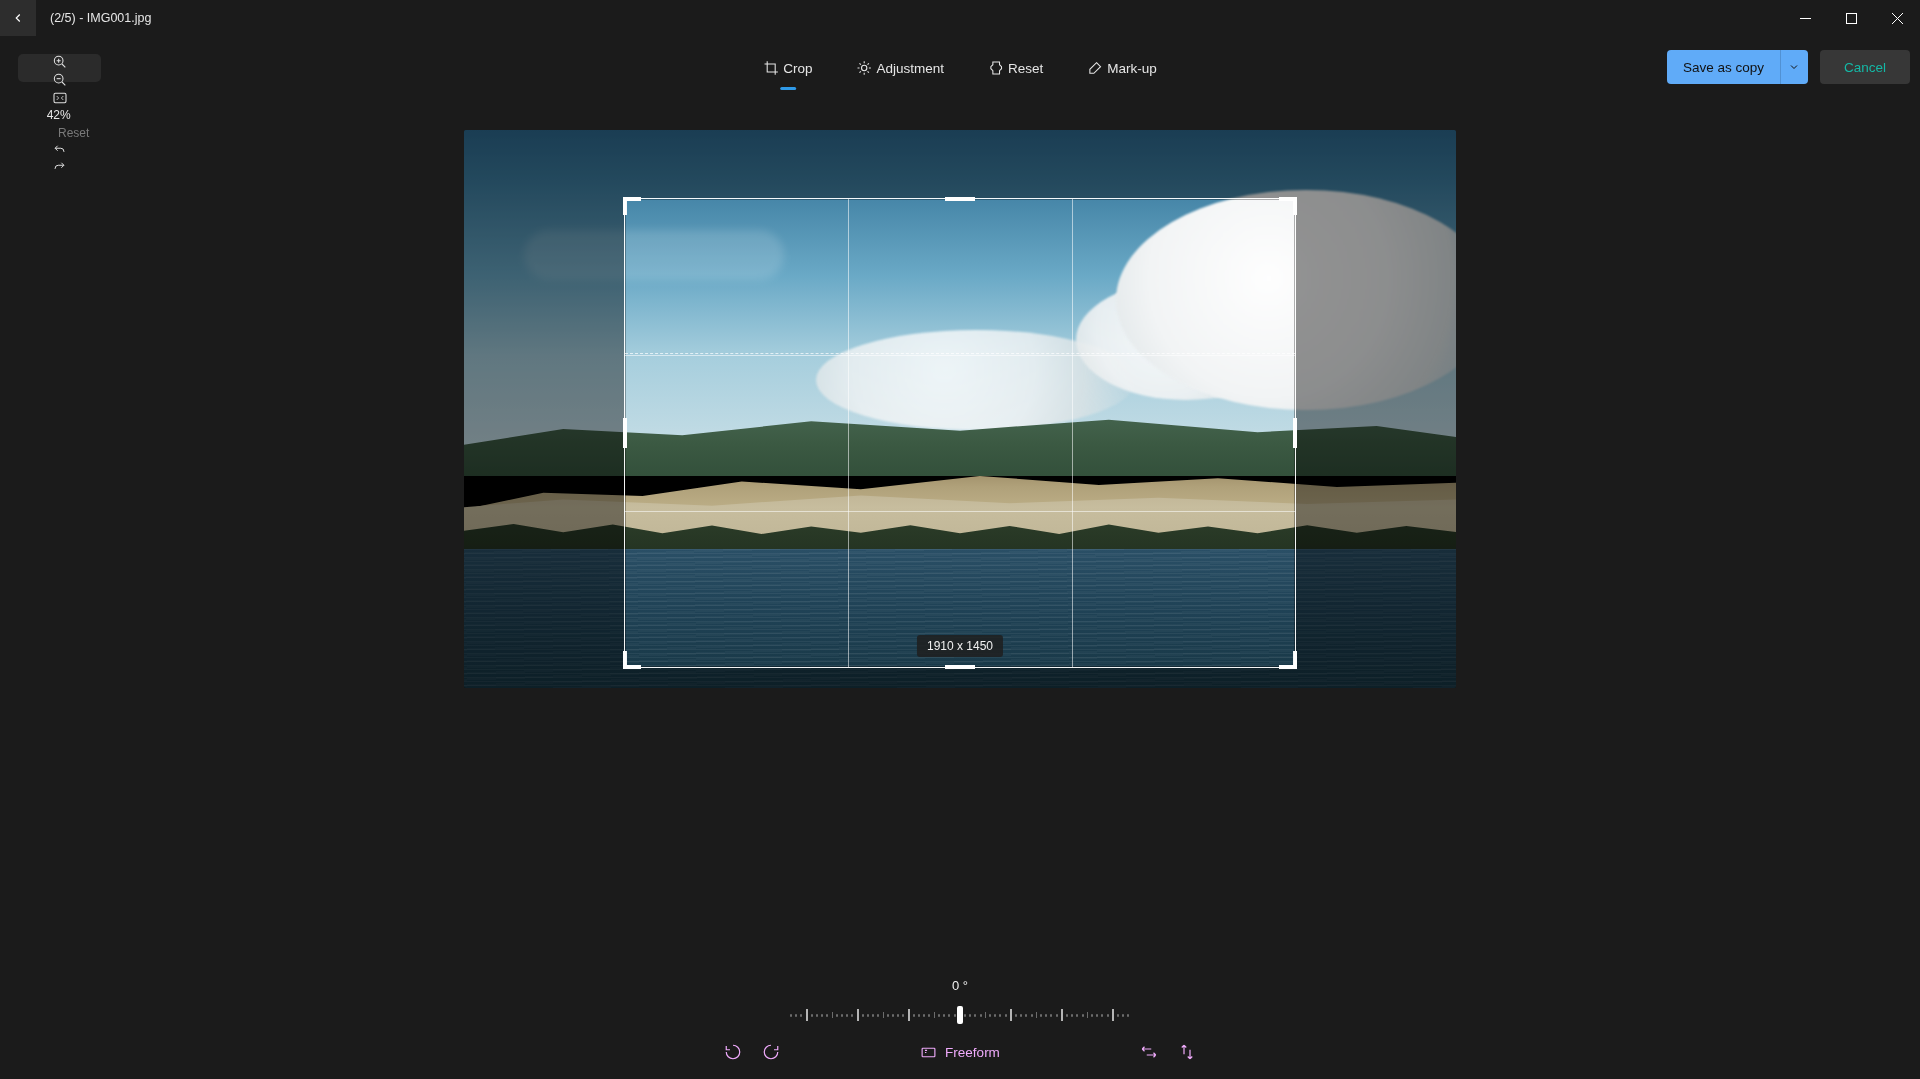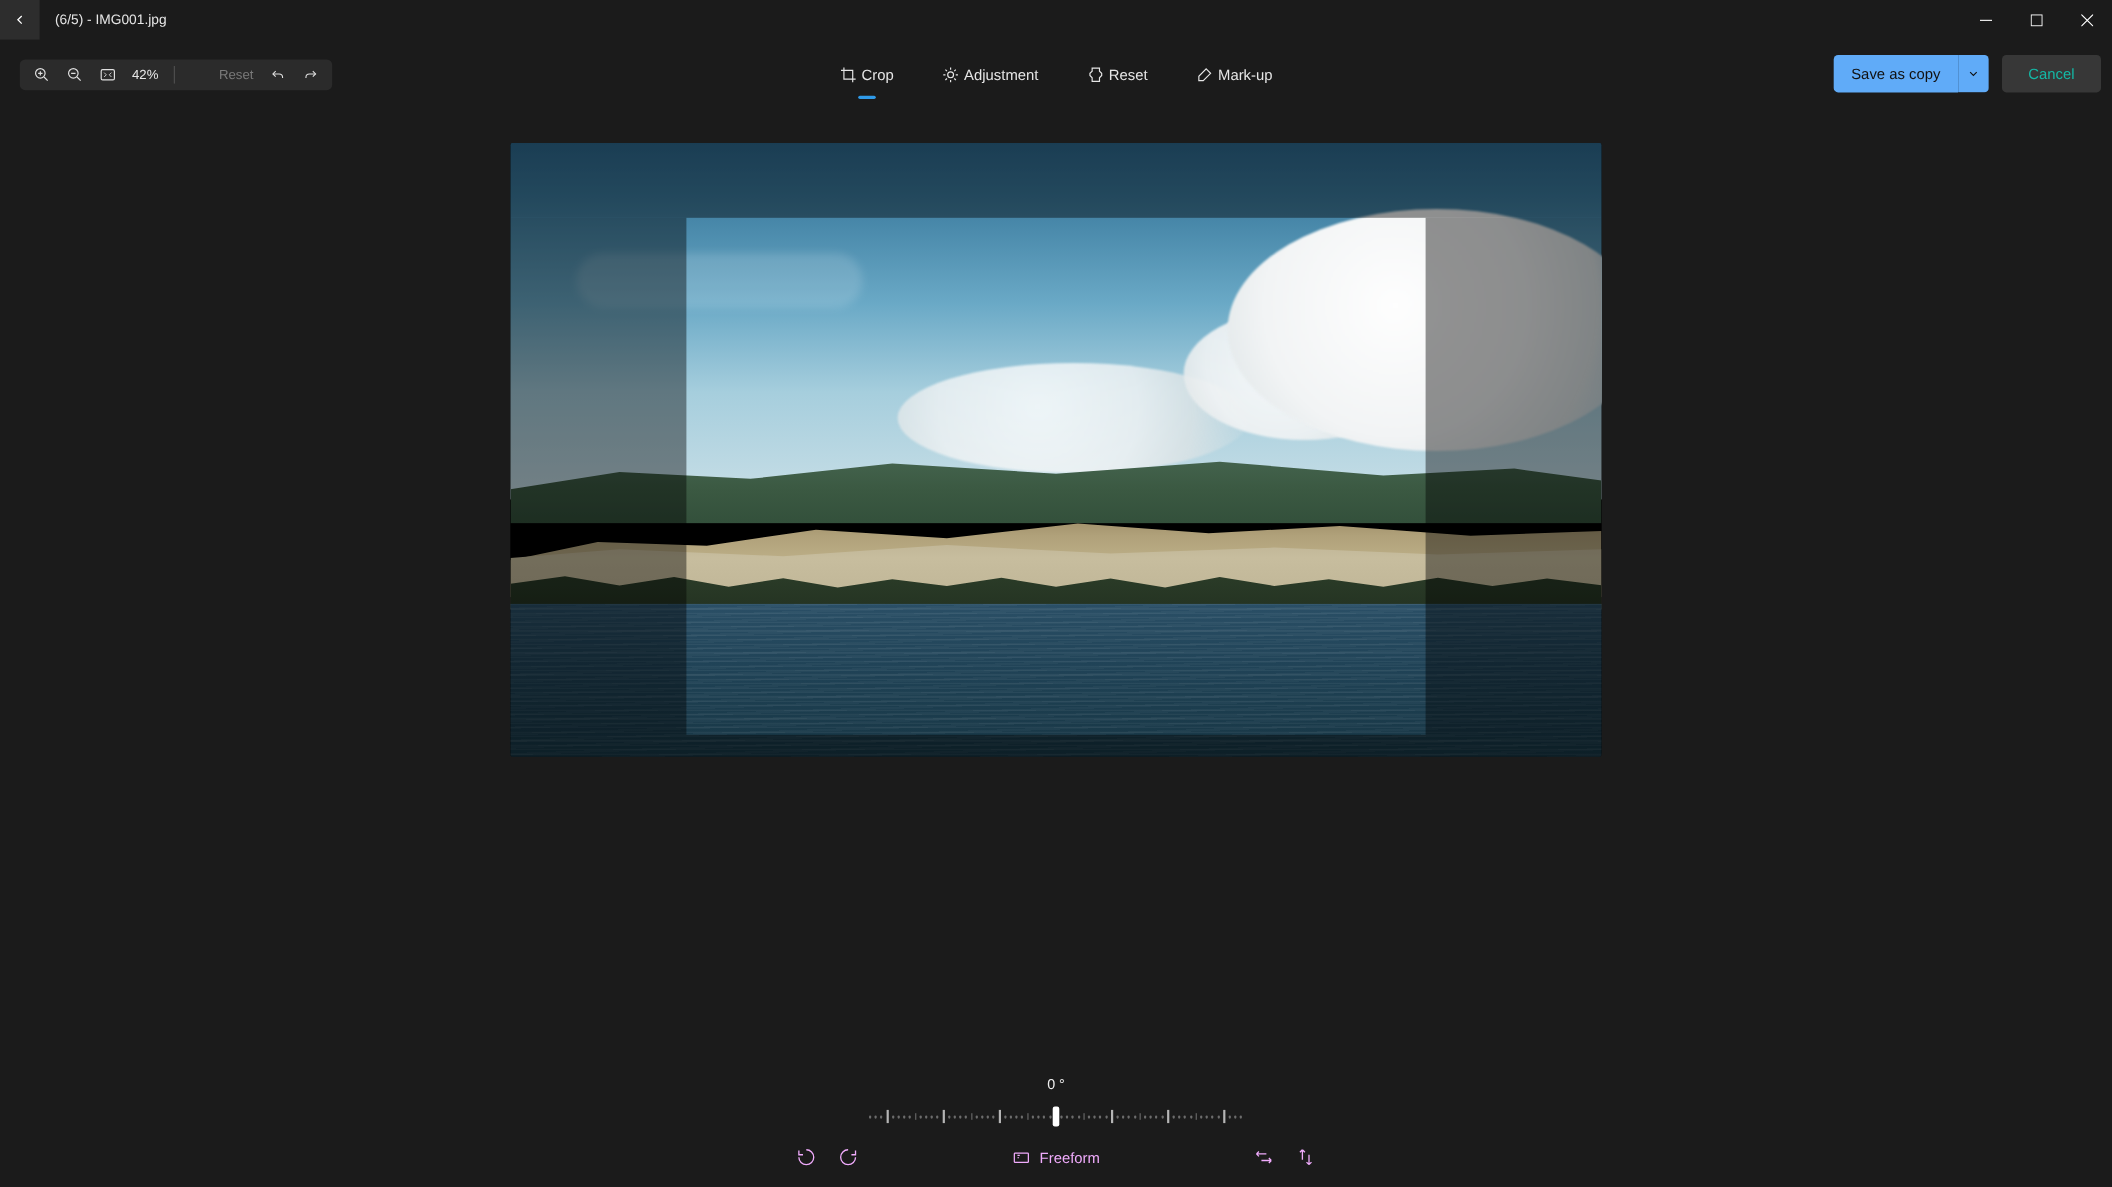--- a/index.html
+++ b/index.html
@@ -15,21 +15,21 @@
   *{box-sizing:border-box;user-select:none;}
   html,body{margin:0;padding:0;width:1920px;height:1079px;overflow:hidden;background:var(--bg);font-family:"Segoe UI",Arial,sans-serif;color:var(--text);font-size:13px;}
   
   .titlebar{height:36px;display:flex;align-items:center;}
   .back-btn{width:36px;height:36px;display:flex;align-items:center;justify-content:center;background:#2d2d2d;color:#fff;}
   .title-text{padding-left:14px;font-size:12.5px;color:#e6e6e6;}
   .win-controls{margin-left:auto;display:flex;}
   .win-btn{width:46px;height:36px;display:flex;align-items:center;justify-content:center;color:#fff;}
   
   .toolbar-row{height:64px;position:relative;width:100%;}
-  .left-tools{position:absolute;left:18px;top:18px;display:flex;align-items:center;height:28px;background:#2b2b2b;border-radius:5px;padding:0 6px;gap:2px;}
+  .left-tools{position:absolute;left:18px;top:18px;display:flex;align-items:center;height:28px;background:#2b2b2b;border-radius:5px;padding:0 6px;gap:2px;flex-direction:column;}
   .tool-btn{width:28px;height:28px;display:flex;align-items:center;justify-content:center;color:#e0e0e0;border-radius:4px;}
   .zoom-value{font-size:12px;color:#e6e6e6;padding:0 8px 0 6px;}
   .vdiv{width:1px;height:16px;background:#505050;margin:0 4px;}
   .reset-text{font-size:12px;color:#7a7a7a;padding:0 6px 0 4px;margin-left:30px;}
   .tab-strip{position:absolute;left:50%;transform:translateX(-50%);top:14px;display:flex;gap:36px;align-items:center;height:36px;}
   .tab{display:flex;align-items:center;gap:4px;color:#e6e6e6;font-size:13.5px;padding:4px 4px;position:relative;}
   .tab.active::after{content:"";position:absolute;bottom:-10px;left:50%;transform:translateX(-50%);width:16px;height:3px;background:var(--accent);border-radius:2px;}
   .right-actions{position:absolute;right:10px;top:14px;display:flex;gap:12px;align-items:center;}
   .btn{height:34px;border-radius:4px;display:flex;align-items:center;justify-content:center;font-size:13.5px;}
   .btn-primary-group{display:flex;}
@@ -104,21 +104,21 @@
 </style>
 </head>
 <body>
 
 <div class="titlebar">
   <div class="back-btn">
     <svg width="14" height="14" viewBox="0 0 24 24" fill="none" stroke="currentColor" stroke-width="2">
         <path d="M15 18l-6-6 6-6"></path>
       </svg>
   </div>
-  <div class="title-text">(6/5) - IMG001.jpg</div>
+  <div class="title-text">(2/5) - IMG001.jpg</div>
   <div class="win-controls">
     <div class="win-btn">
       <svg width="11" height="11" viewBox="0 0 11 11">
           <rect y="5" width="11" height="1" fill="currentColor"></rect>
         </svg>
     </div>
     <div class="win-btn">
       <svg width="11" height="11" viewBox="0 0 11 11">
           <rect x="0.5" y="0.5" width="10" height="10" fill="none" stroke="currentColor" stroke-width="1"></rect>
         </svg>
@@ -230,20 +230,36 @@
         <div class="water-tex"></div>
       </div>
 
       <div class="dimmer">
         <div class="dim" style="left:0;top:0;right:0;height:68px;"></div>
         <div class="dim" style="left:0;top:68px;width:160px;height:470px;"></div>
         <div class="dim" style="left:832px;top:68px;right:0;height:470px;"></div>
         <div class="dim" style="left:0;top:538px;right:0;bottom:0;"></div>
       </div>
 
+      <div class="crop" style="left:160px;top:68px;width:672px;height:470px;">
+        <div class="grid-v" style="left:33.33%;"></div>
+        <div class="grid-v" style="left:66.66%;"></div>
+        <div class="grid-h" style="top:33.33%;"></div>
+        <div class="grid-h" style="top:66.66%;"></div>
+        <div class="horizon"></div>
+        <div class="handle corner tl"></div>
+        <div class="handle corner tr"></div>
+        <div class="handle corner bl"></div>
+        <div class="handle corner br"></div>
+        <div class="handle edge t"></div>
+        <div class="handle edge b"></div>
+        <div class="handle edge l"></div>
+        <div class="handle edge r"></div>
+        <div class="dims-badge">1910 x 1450</div>
+      </div>
     </div>
   </div>
 </div>
 
 <div class="bottom-controls">
   <div class="angle-label">0 °</div>
   <div class="angle-ruler">
     <div class="ruler-line">
       <span class="tick minor"></span>
         <span class="tick minor"></span>

